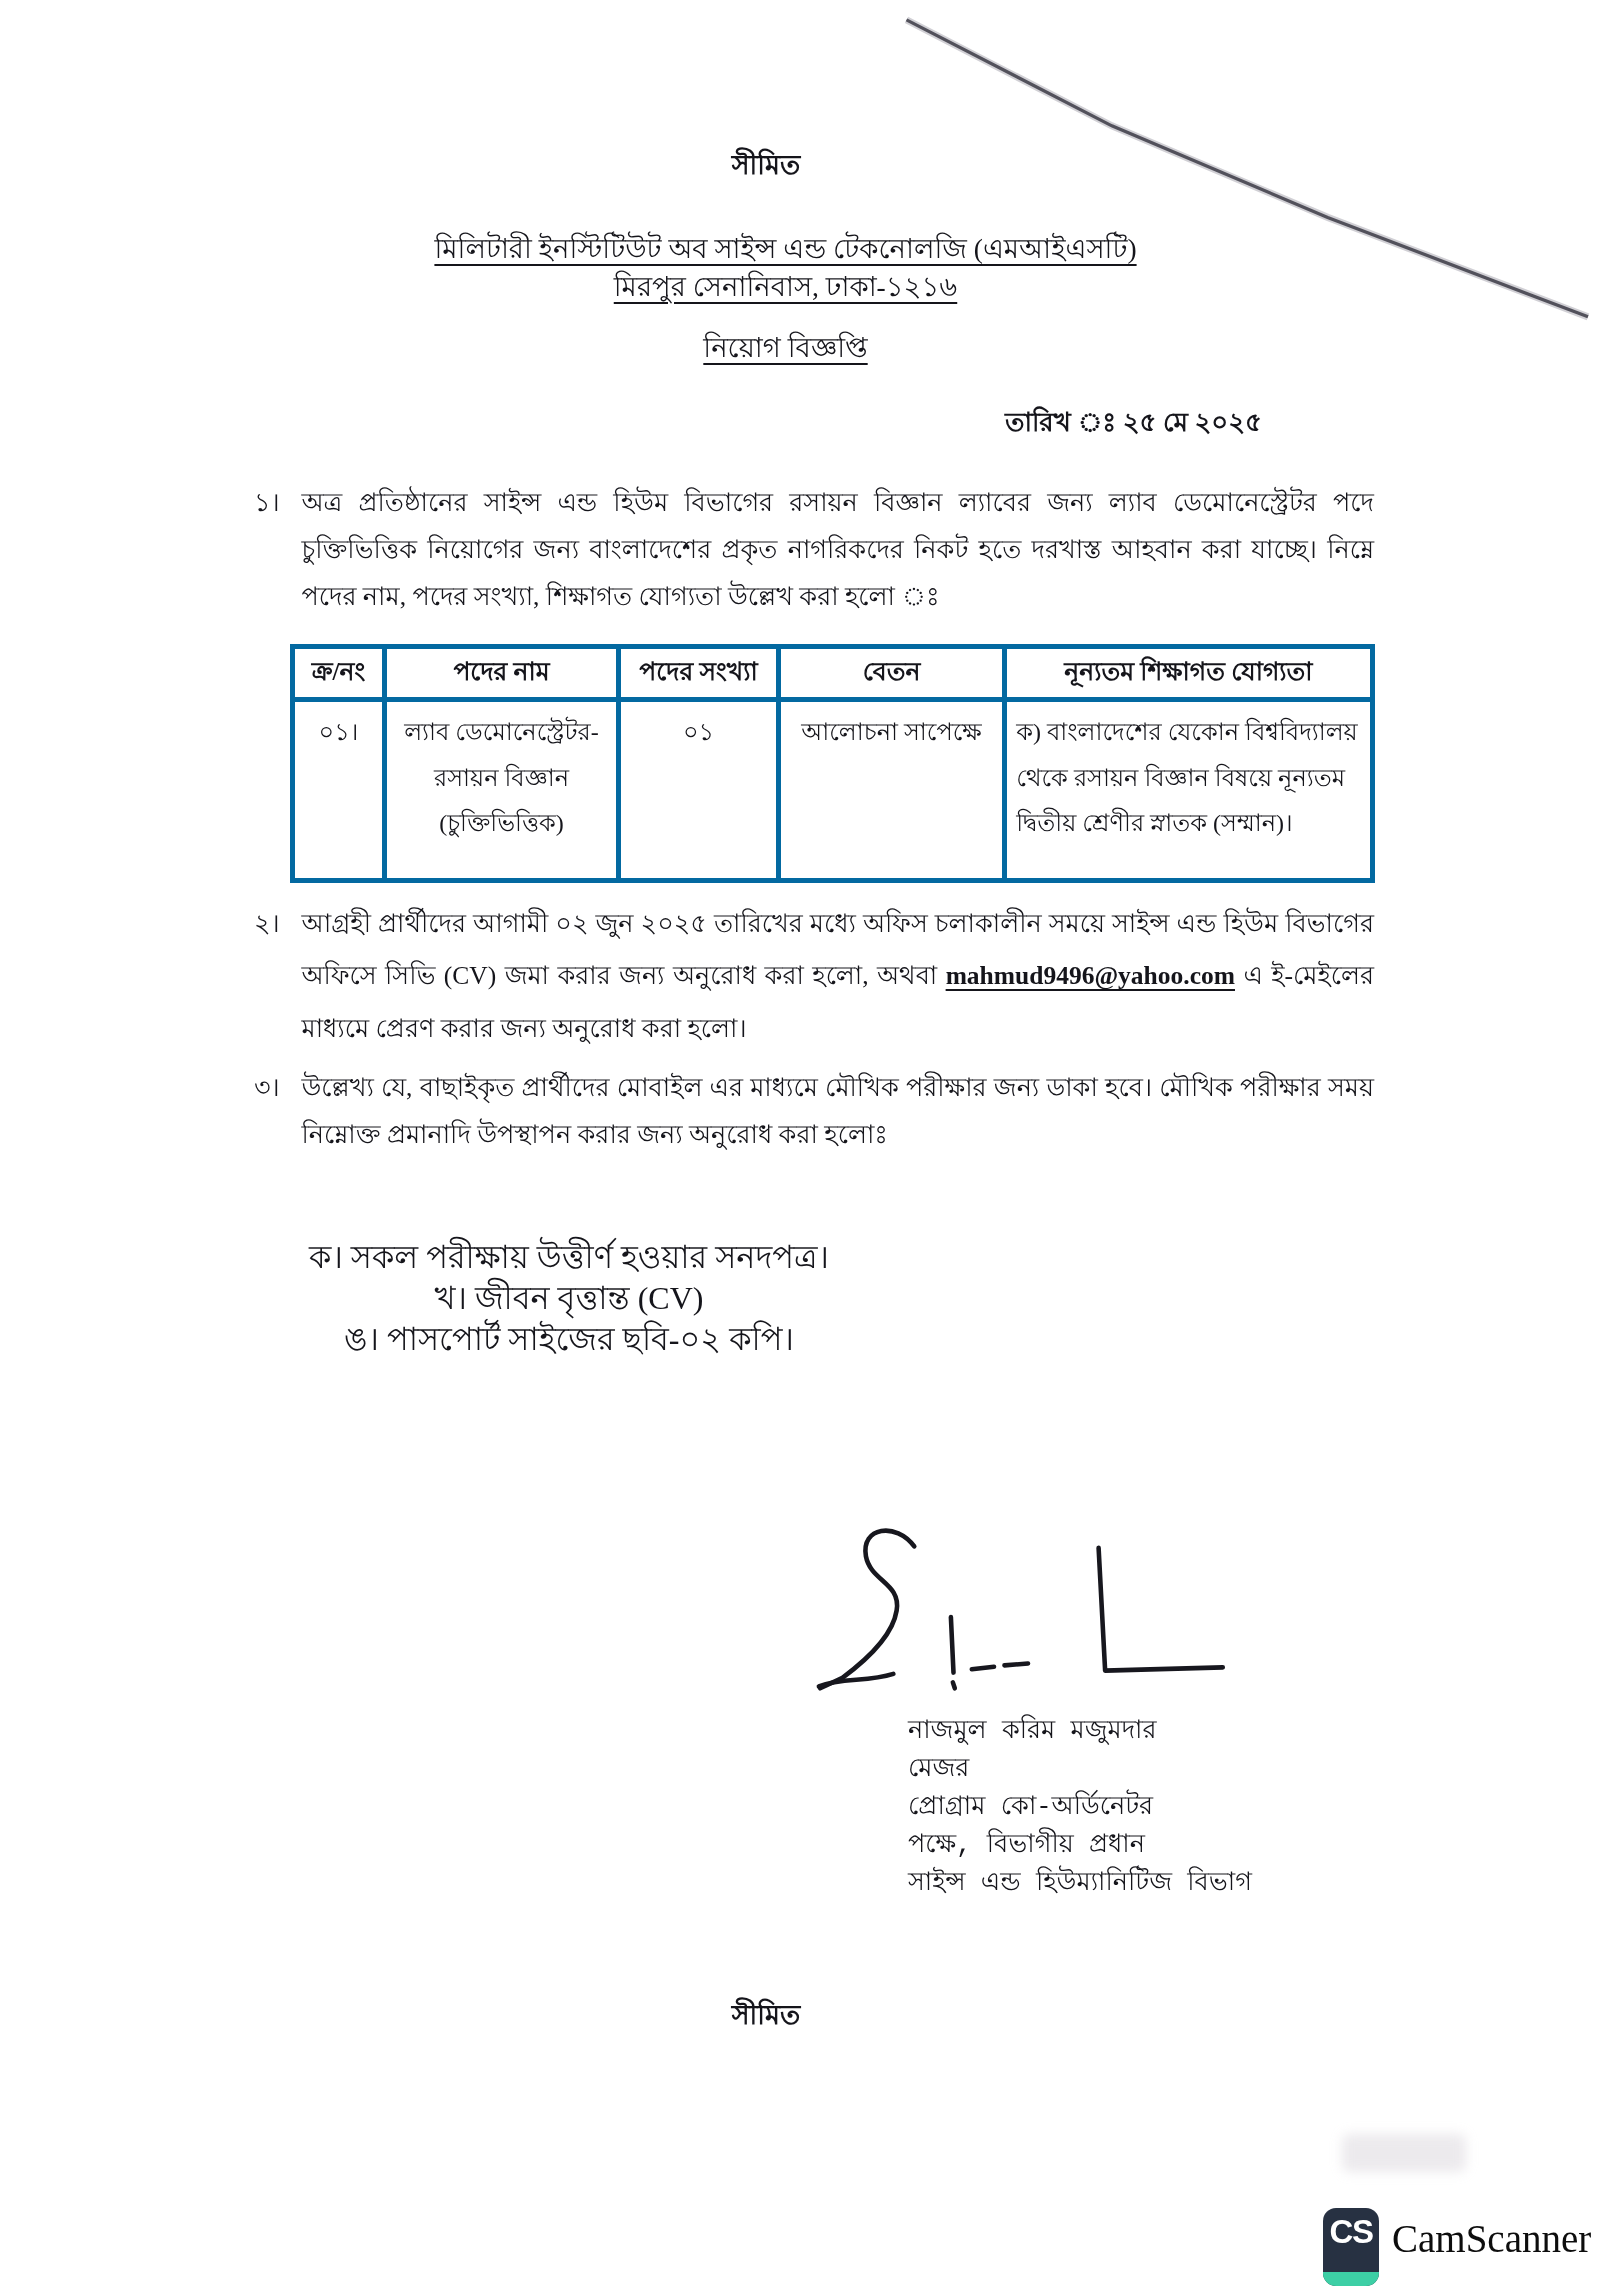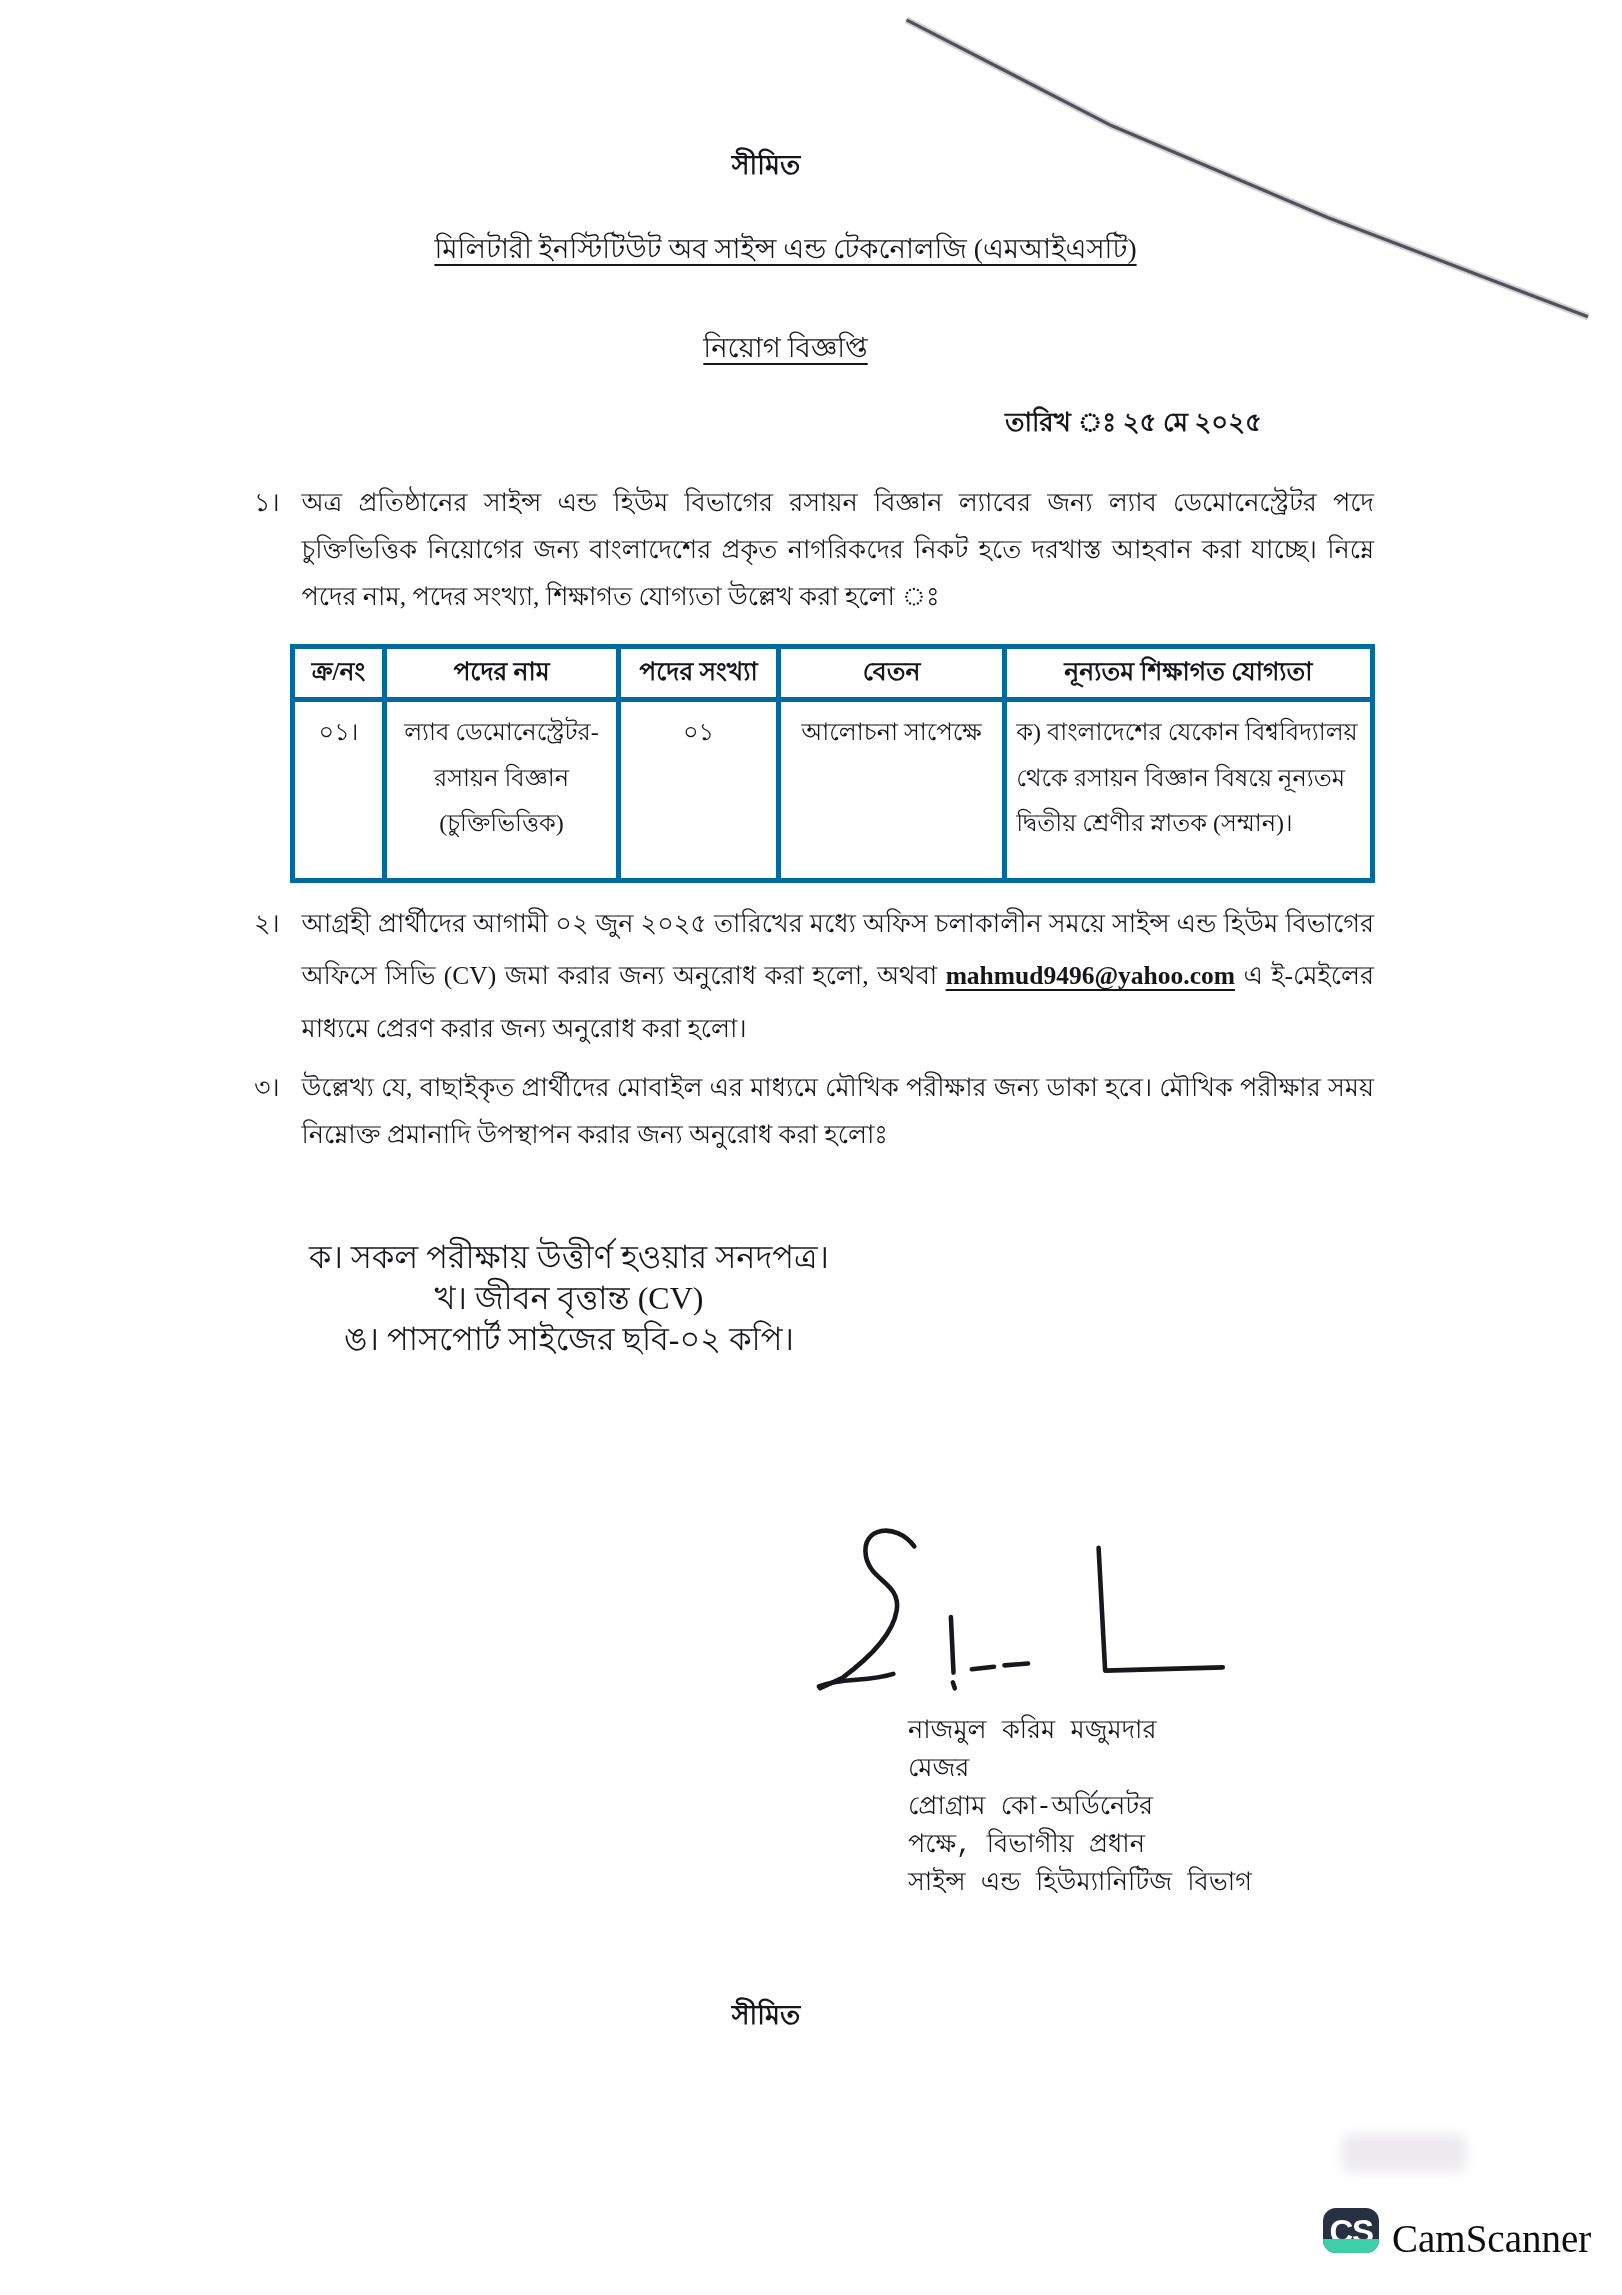--- a/index.html
+++ b/index.html
@@ -40,21 +40,21 @@
   .c-center{text-align:center;}
   .c-left{text-align:left;}
   
   .doc-list{position:absolute;left:309px;top:1237px;font-size:32px;text-align:center;}
   .doc-item{line-height:41px;}
   
   .sig-svg{position:absolute;left:803px;top:1519px;}
   .sig-block{position:absolute;left:908px;top:1713px;font-size:25.5px;line-height:38px;font-family:Liberation Mono, monospace;}
   
   .cs-badge{
-    position:absolute;left:1323px;top:2208px;width:56px;height:45px;
+    position:absolute;left:1323px;top:2208px;width:56px;height:78px;
     background:#273142;border-radius:13px;
     display:flex;align-items:flex-start;justify-content:center;overflow:hidden;
   }
   .cs-badge .cs-text{
     font-family:"Liberation Sans","DejaVu Sans",sans-serif;
     font-weight:bold;font-size:33px;color:#ffffff;margin-top:5.2px;letter-spacing:-1.3px;
   }
   .cs-badge .cs-band{position:absolute;left:0;bottom:0;width:100%;height:13.7px;background:#3dcfa5;}
   .cs-brand{
     position:absolute;left:1392px;top:2216px;
@@ -72,20 +72,21 @@
 <div class="page">
 
   <svg class="scan-artifact" viewBox="0 0 2480 600">
     <polyline points="1386,30 1700,192 2030,332 2428,484" fill="none" stroke="#9a96a2" stroke-width="11" opacity="0.45"></polyline>
     <polyline points="1386,30 1700,192 2030,332 2428,484" fill="none" stroke="#44434e" stroke-width="5" opacity="0.9"></polyline>
   </svg>
 
   <div class="cls cls-top">সীমিত</div>
 
   <div class="hline org1">মিলিটারী ইনস্টিটিউট অব সাইন্স এন্ড টেকনোলজি (এমআইএসটি)</div>
+  <div class="hline org2">মিরপুর সেনানিবাস, ঢাকা-১২১৬</div>
   <div class="hline ntitle">নিয়োগ বিজ্ঞপ্তি</div>
   <div class="date-line">তারিখ ঃ ২৫ মে ২০২৫</div>
 
   <div class="para p1">
     <div class="pnum">১।</div>
     <div class="ptext">অত্র প্রতিষ্ঠানের সাইন্স এন্ড হিউম বিভাগের রসায়ন বিজ্ঞান ল্যাবের জন্য ল্যাব ডেমোনেস্ট্রেটর পদে চুক্তিভিত্তিক নিয়োগের জন্য বাংলাদেশের প্রকৃত নাগরিকদের নিকট হতে দরখাস্ত আহবান করা যাচ্ছে। নিম্নে পদের নাম, পদের সংখ্যা, শিক্ষাগত যোগ্যতা উল্লেখ করা হলো ঃ</div>
   </div>
 
   <table class="post-table">
     <colgroup>

